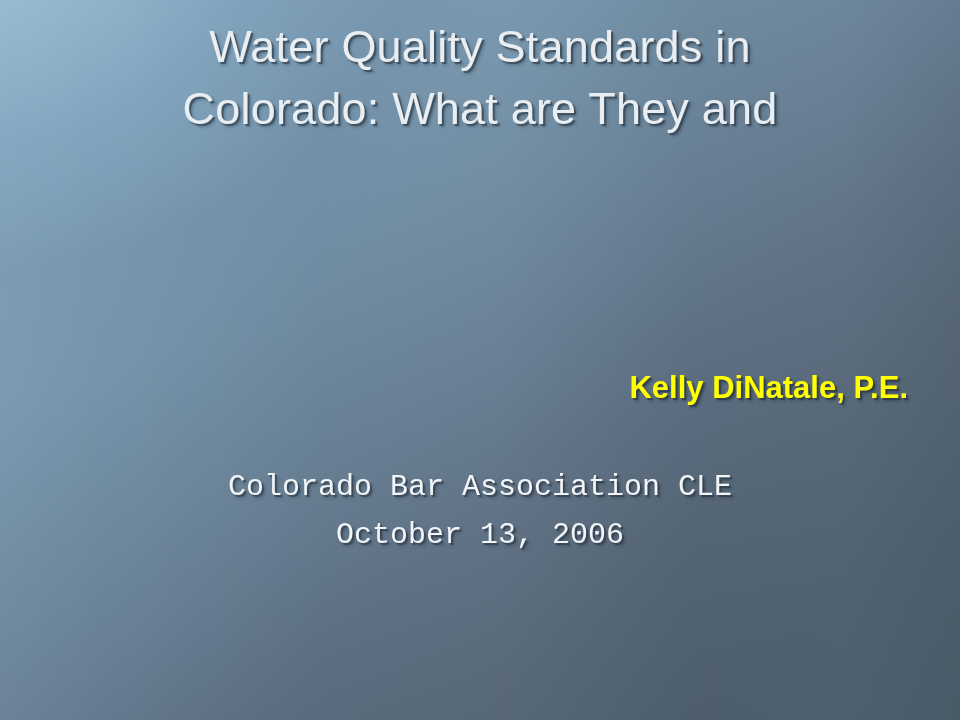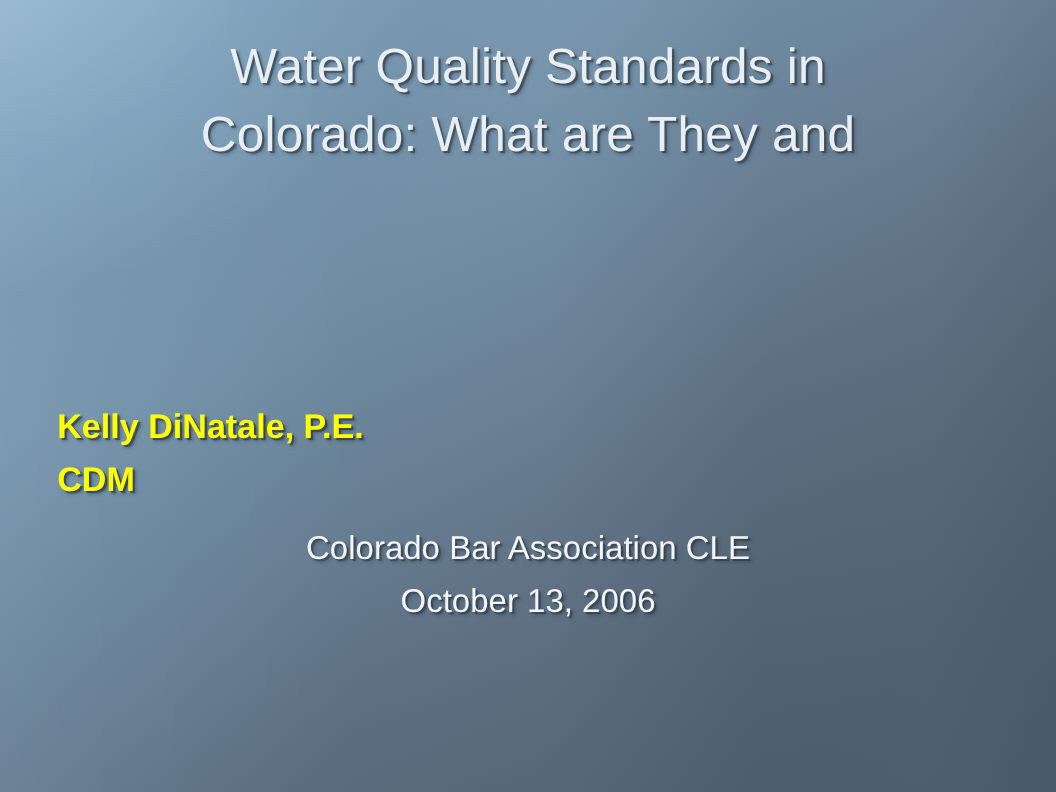--- a/index.html
+++ b/index.html
@@ -56,21 +56,21 @@
 
   .content {
     position: relative;
     z-index: 2;
     width: 100%;
     height: 100%;
   }
 
   .title-block {
     position: absolute;
-    top: 29px;
+    top: 16px;
     left: 52px;
     width: 856px;
     text-align: center;
   }
 
   .title-line {
     font-size: 45px;
     line-height: 62px;
     color: #e9eef2;
     letter-spacing: 0.2px;
@@ -78,40 +78,41 @@
     text-shadow:
       2px 2px 0 rgba(40, 55, 68, 0.55),
       3px 3px 3px rgba(30, 42, 54, 0.35);
   }
 
   .byline-block {
     position: absolute;
     top: 364px;
     left: 52px;
     width: 856px;
-    text-align: left;
+    text-align: right;
   }
 
   .byline-line {
     font-size: 31px;
     line-height: 48px;
     font-weight: bold;
     color: #ffff00;
     white-space: nowrap;
     text-shadow:
       2px 2px 0 rgba(38, 52, 64, 0.60),
       3px 3px 3px rgba(28, 40, 52, 0.40);
   }
 
   .event-block {
     position: absolute;
-    top: 475px;
+    top: 463px;
     left: 30px;
     width: 900px;
     text-align: center;
+    font-family: Liberation Mono, monospace;
   }
 
   .event-line {
     font-size: 30px;
     line-height: 48px;
     color: #f2f5f8;
     white-space: nowrap;
     text-shadow:
       2px 2px 0 rgba(38, 52, 64, 0.55),
       3px 3px 3px rgba(28, 40, 52, 0.35);
@@ -123,21 +124,20 @@
 <div class="slide">
   <div class="content">
 
     <div class="title-block">
       <div class="title-line">Water Quality Standards in</div>
       <div class="title-line">Colorado: What are They and</div>
     </div>
 
     <div class="byline-block">
       <div class="byline-line">Kelly DiNatale, P.E.</div>
-      <div class="byline-line">CDM</div>
     </div>
 
     <div class="event-block">
       <div class="event-line">Colorado Bar Association CLE</div>
       <div class="event-line">October 13, 2006</div>
     </div>
 
   </div>
 </div>
 

